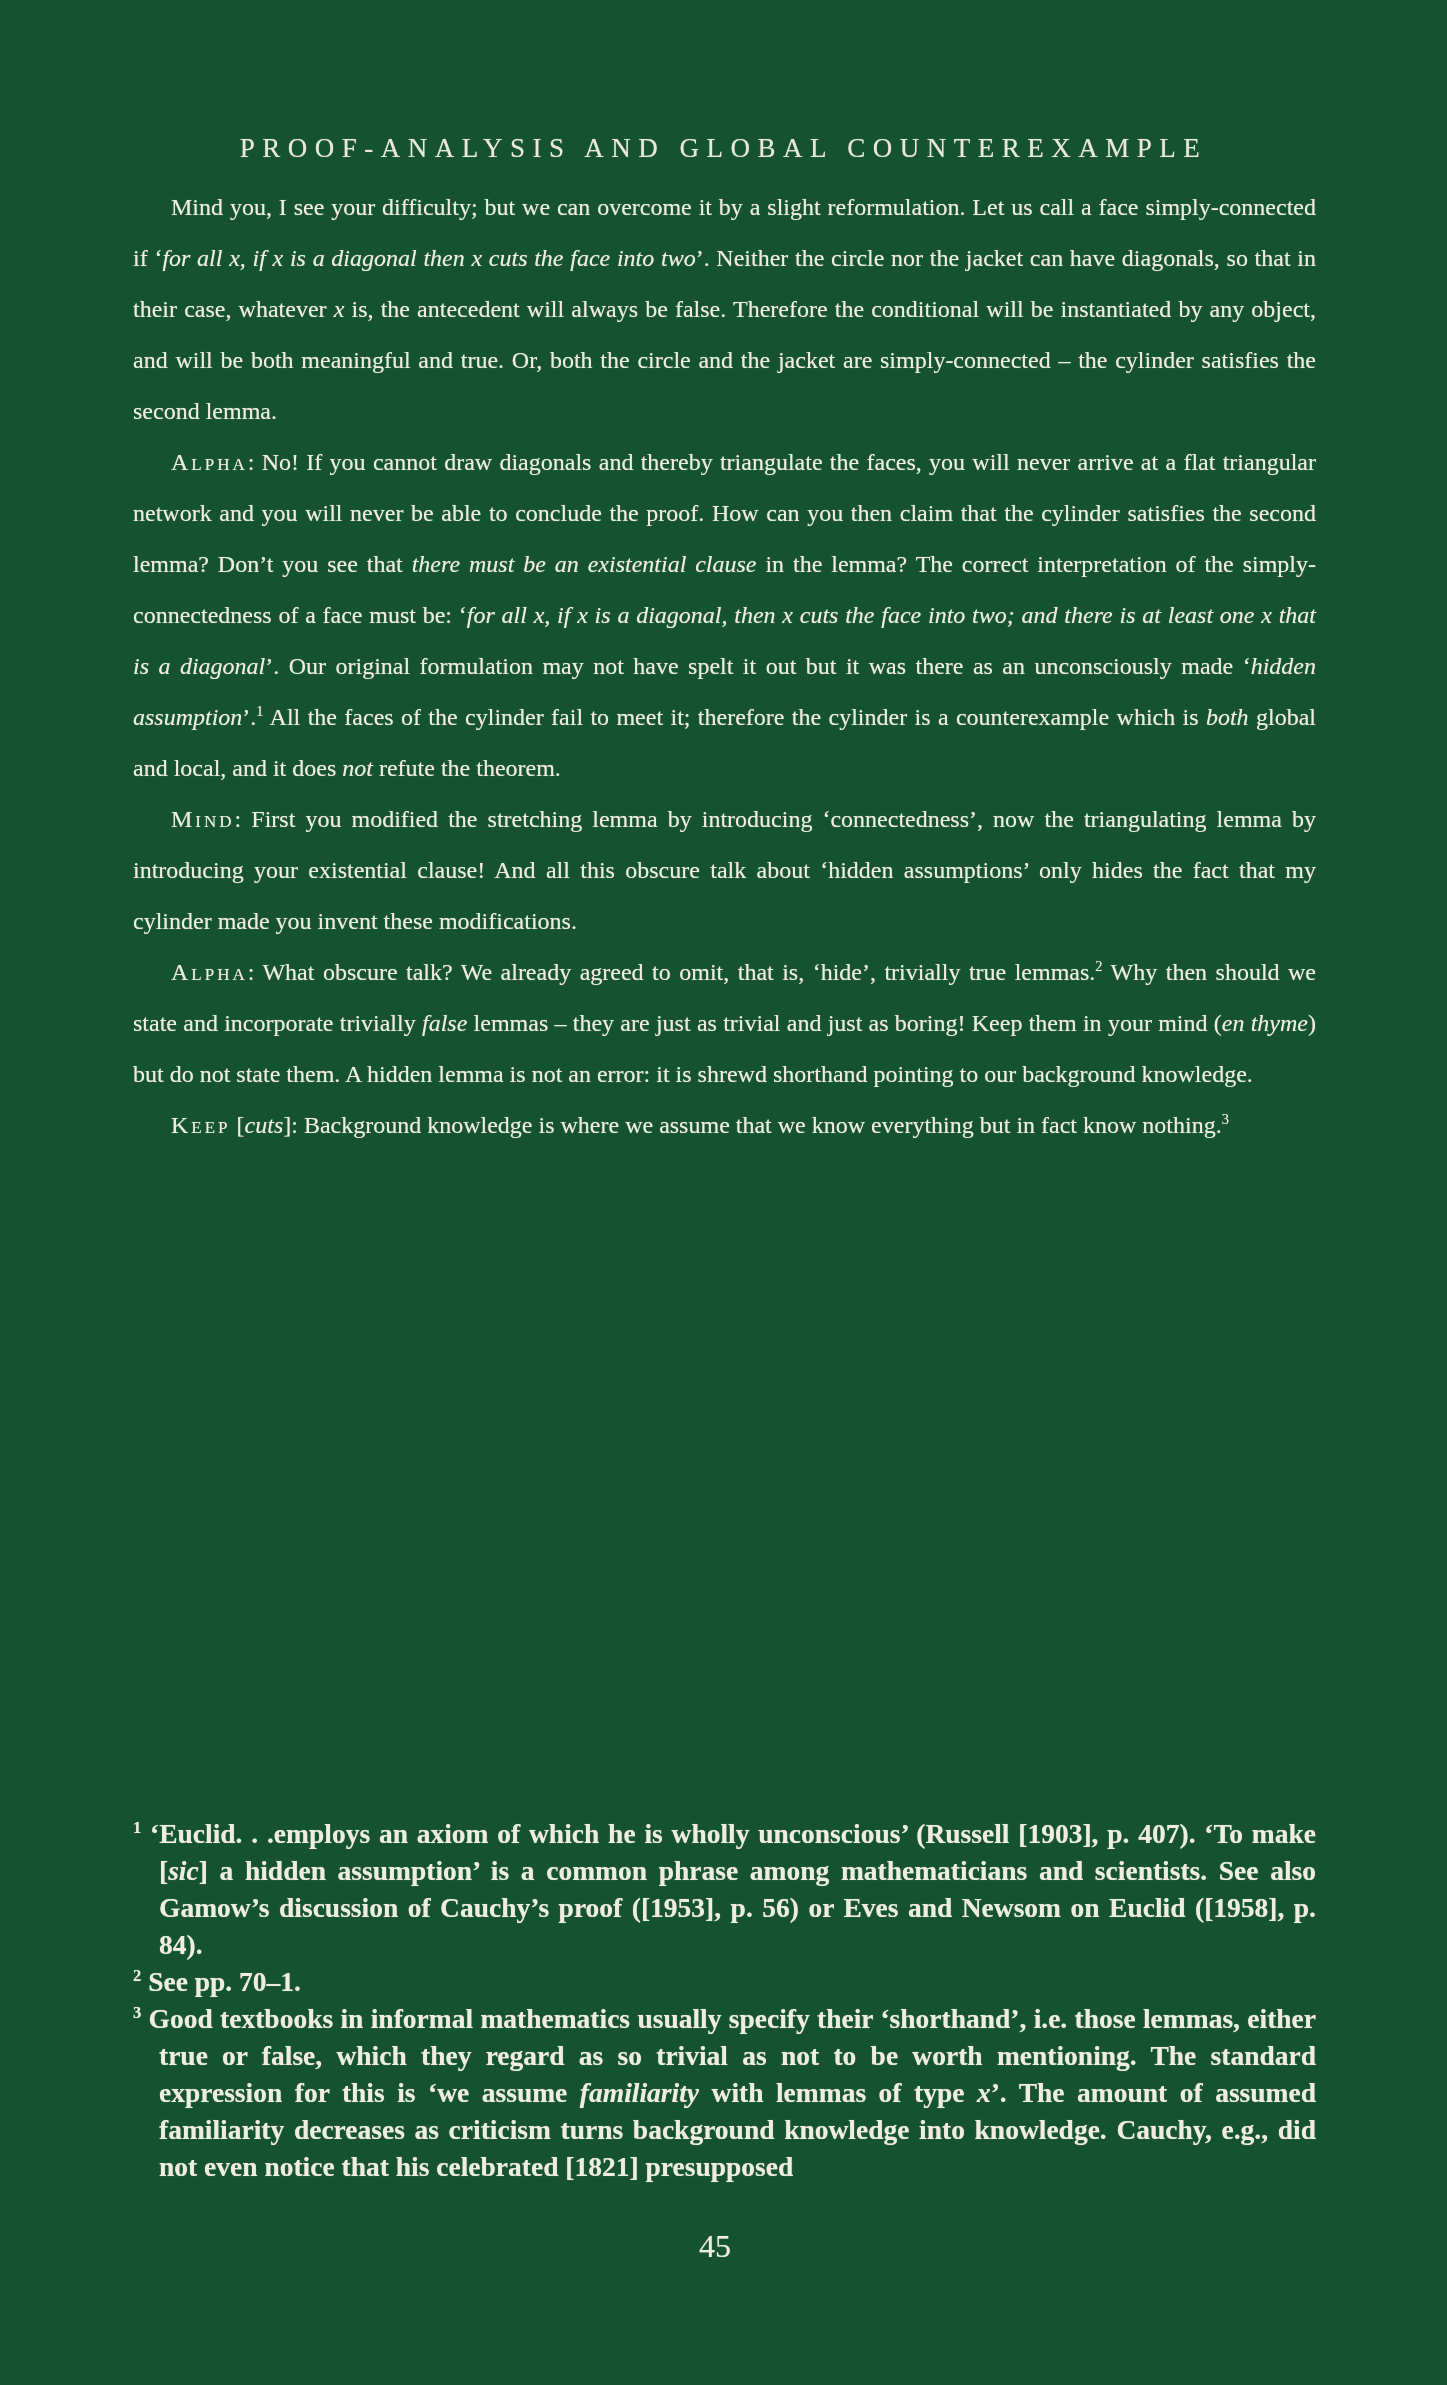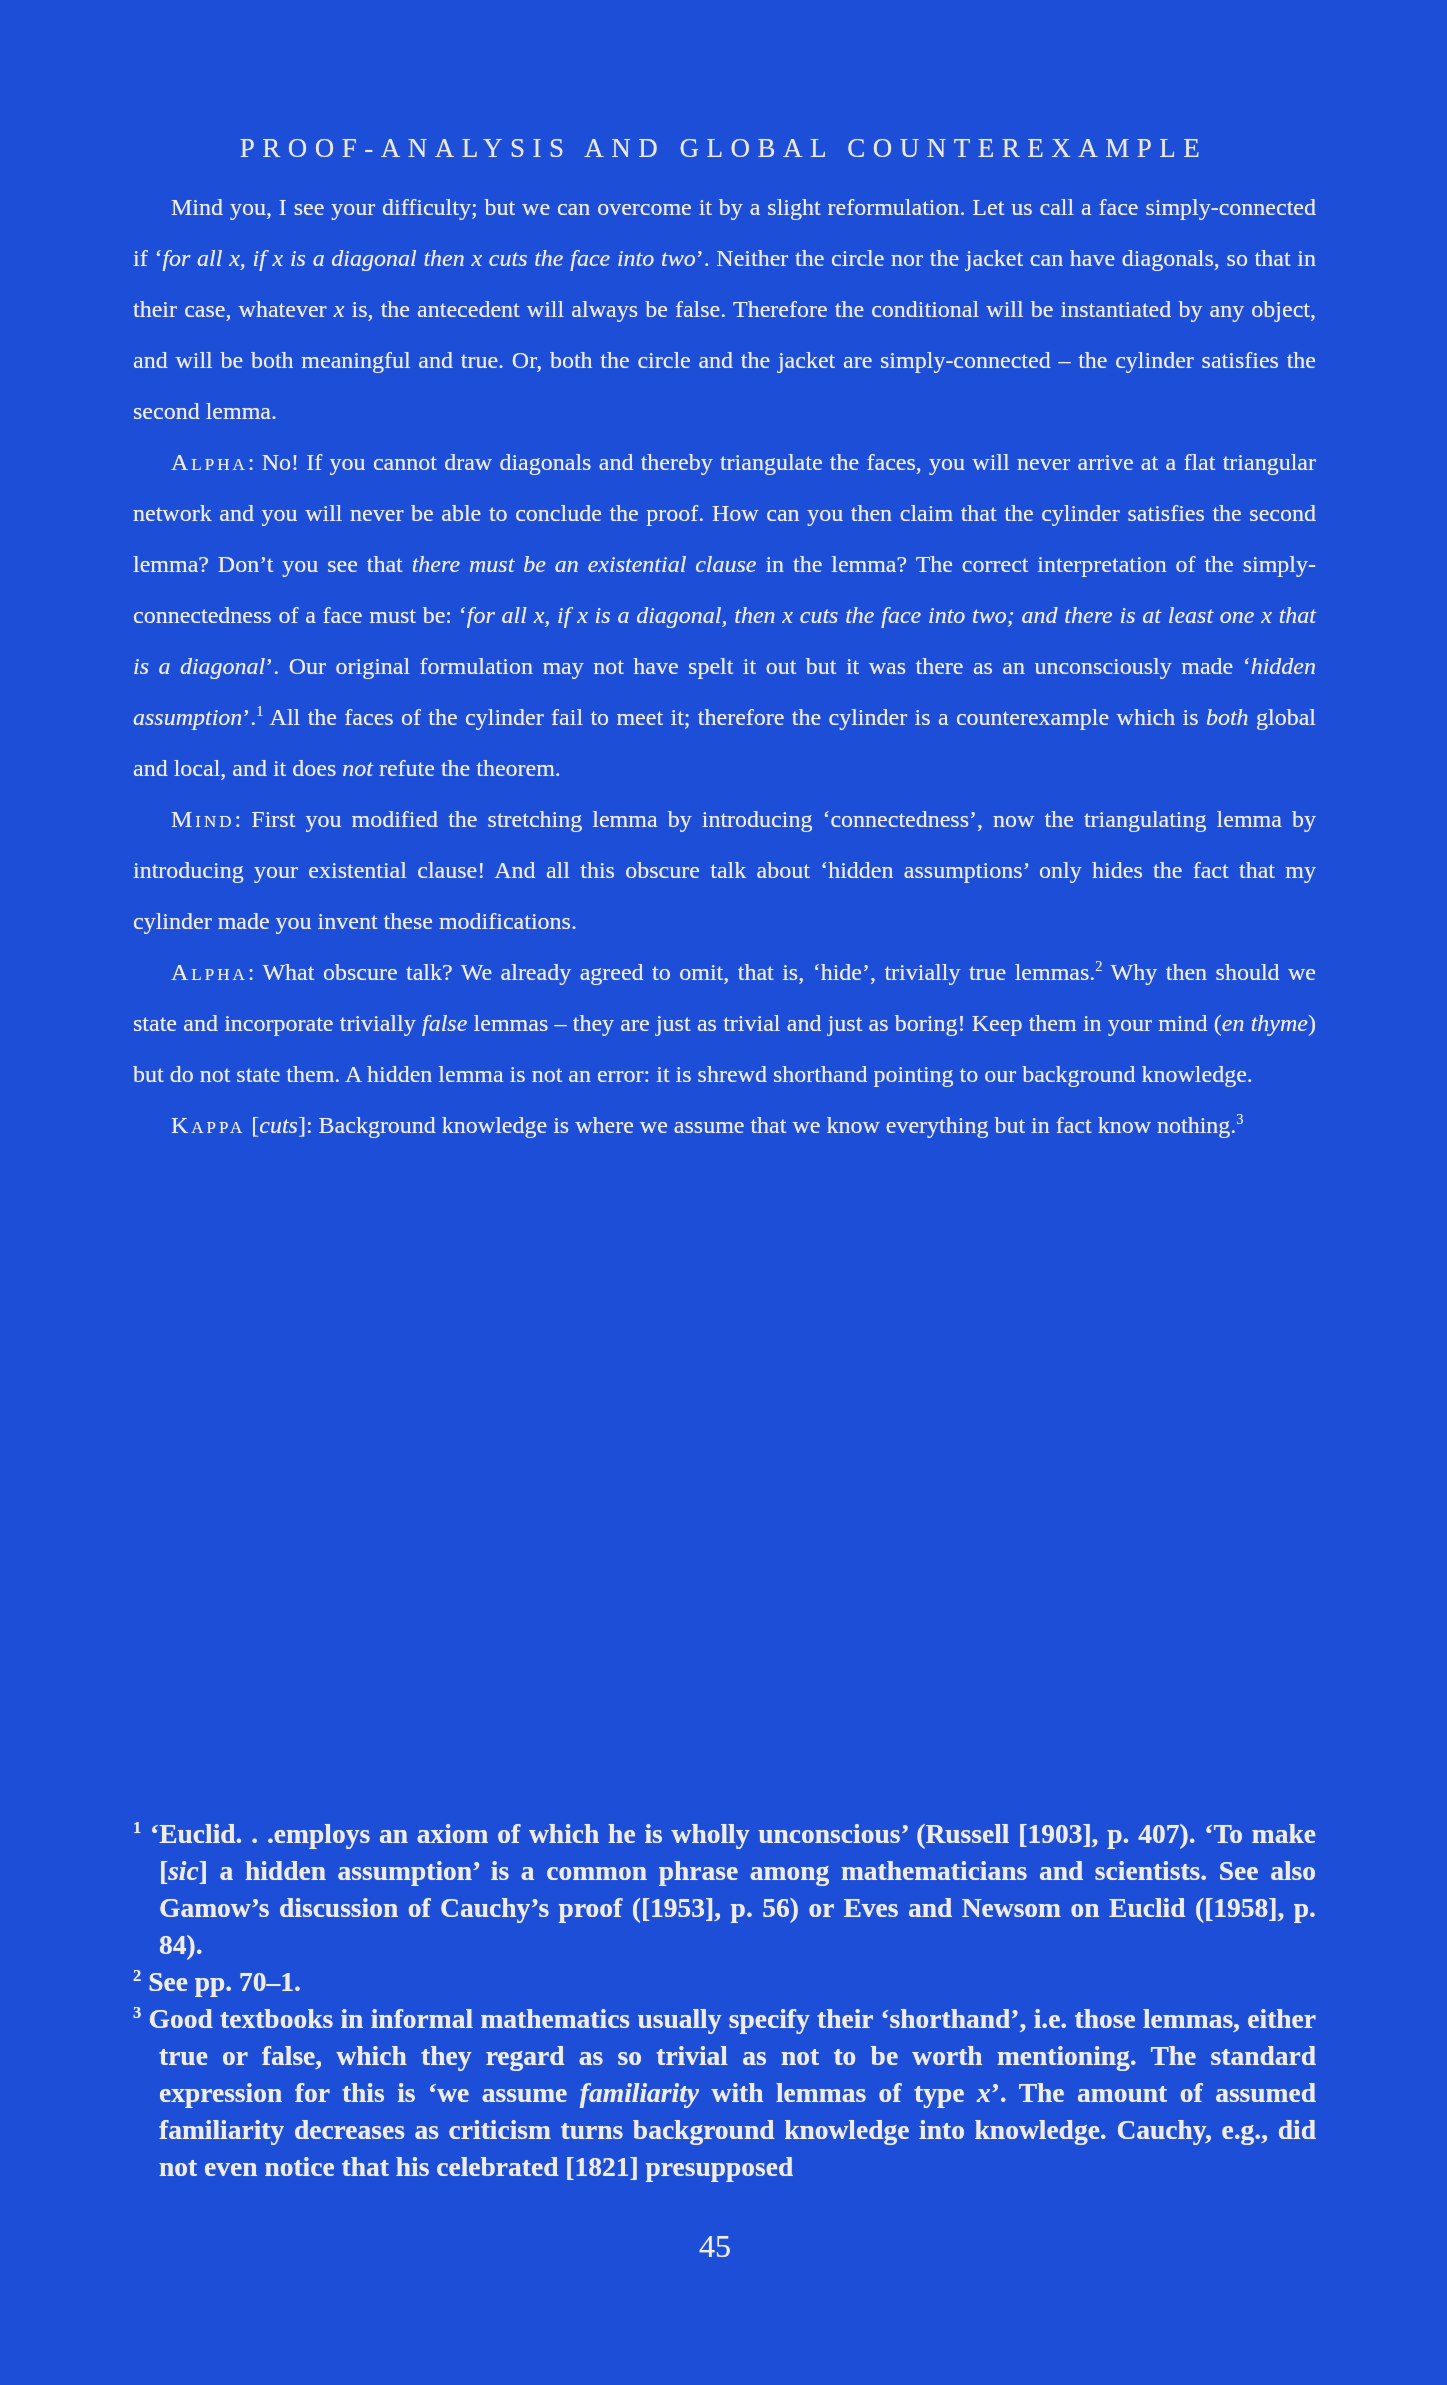--- a/index.html
+++ b/index.html
@@ -4,21 +4,21 @@
 <style>
   html, body {
     margin: 0;
     padding: 0;
     background: #000000;
   }
   .page {
     position: relative;
     width: 1447px;
     height: 2385px;
-    background: #1d4ed8;
+    background: #14532d;
     color: #efece2;
     font-family: "Liberation Serif", serif;
     overflow: hidden;
     text-shadow: 0 0 1px rgba(238,235,226,0.55);
   }
   .running-header {
     position: absolute;
     top: 133px;
     left: 0;
     width: 100%;
@@ -79,21 +79,21 @@
 
 <div class="page">
 
   <div class="running-header">PROOF-ANALYSIS AND GLOBAL COUNTEREXAMPLE</div>
 
   <div class="body-text">
     <p><span class="run-r">Mind you, I see your difficulty; but we can overcome it by a slight reformulation. Let us call a face simply-connected if ‘</span><span class="run-i">for all x, if x is a diagonal then x cuts the face into two</span><span class="run-r">’. Neither the circle nor the jacket can have diagonals, so that in their case, whatever </span><span class="run-i">x</span><span class="run-r"> is, the antecedent will always be false. Therefore the conditional will be instantiated by any object, and will be both meaningful and true. Or, both the circle and the jacket are simply-connected – the cylinder satisfies the second lemma.</span></p>
     <p><span class="run-sc">Alpha</span><span class="run-r">: No! If you cannot draw diagonals and thereby triangulate the faces, you will never arrive at a flat triangular network and you will never be able to conclude the proof. How can you then claim that the cylinder satisfies the second lemma? Don’t you see that </span><span class="run-i">there must be an existential clause</span><span class="run-r"> in the lemma? The correct interpretation of the simply-connectedness of a face must be: ‘</span><span class="run-i">for all x, if x is a diagonal, then x cuts the face into two; and there is at least one x that is a diagonal</span><span class="run-r">’. Our original formulation may not have spelt it out but it was there as an unconsciously made ‘</span><span class="run-i">hidden assumption</span><span class="run-r">’.</span><span class="run-sup">1</span><span class="run-r"> All the faces of the cylinder fail to meet it; therefore the cylinder is a counterexample which is </span><span class="run-i">both</span><span class="run-r"> global and local, and it does </span><span class="run-i">not</span><span class="run-r"> refute the theorem.</span></p>
     <p><span class="run-sc">Mind</span><span class="run-r">: First you modified the stretching lemma by introducing ‘connectedness’, now the triangulating lemma by introducing your existential clause! And all this obscure talk about ‘hidden assumptions’ only hides the fact that my cylinder made you invent these modifications.</span></p>
     <p><span class="run-sc">Alpha</span><span class="run-r">: What obscure talk? We already agreed to omit, that is, ‘hide’, trivially true lemmas.</span><span class="run-sup">2</span><span class="run-r"> Why then should we state and incorporate trivially </span><span class="run-i">false</span><span class="run-r"> lemmas – they are just as trivial and just as boring! Keep them in your mind (</span><span class="run-i">en thyme</span><span class="run-r">) but do not state them. A hidden lemma is not an error: it is shrewd shorthand pointing to our background knowledge.</span></p>
-    <p><span class="run-sc">Kappa</span><span class="run-r"> [</span><span class="run-i">cuts</span><span class="run-r">]: Background knowledge is where we assume that we know everything but in fact know nothing.</span><span class="run-sup">3</span></p>
+    <p><span class="run-sc">Keep</span><span class="run-r"> [</span><span class="run-i">cuts</span><span class="run-r">]: Background knowledge is where we assume that we know everything but in fact know nothing.</span><span class="run-sup">3</span></p>
   </div>
 
   <div class="footnotes">
     <div class="footnote"><span class="run-sup">1</span><span class="run-r"> ‘Euclid. . .employs an axiom of which he is wholly unconscious’ (Russell [1903], p. 407). ‘To make [</span><span class="run-i">sic</span><span class="run-r">] a hidden assumption’ is a common phrase among mathematicians and scientists. See also Gamow’s discussion of Cauchy’s proof ([1953], p. 56) or Eves and Newsom on Euclid ([1958], p. 84).</span></div>
     <div class="footnote"><span class="run-sup">2</span><span class="run-r"> See pp. 70–1.</span></div>
     <div class="footnote"><span class="run-sup">3</span><span class="run-r"> Good textbooks in informal mathematics usually specify their ‘shorthand’, i.e. those lemmas, either true or false, which they regard as so trivial as not to be worth mentioning. The standard expression for this is ‘we assume </span><span class="run-i">familiarity</span><span class="run-r"> with lemmas of type </span><span class="run-i">x</span><span class="run-r">’. The amount of assumed familiarity decreases as criticism turns background knowledge into knowledge. Cauchy, e.g., did not even notice that his celebrated [1821] presupposed</span></div>
   </div>
 
   <div class="page-number">45</div>
 

